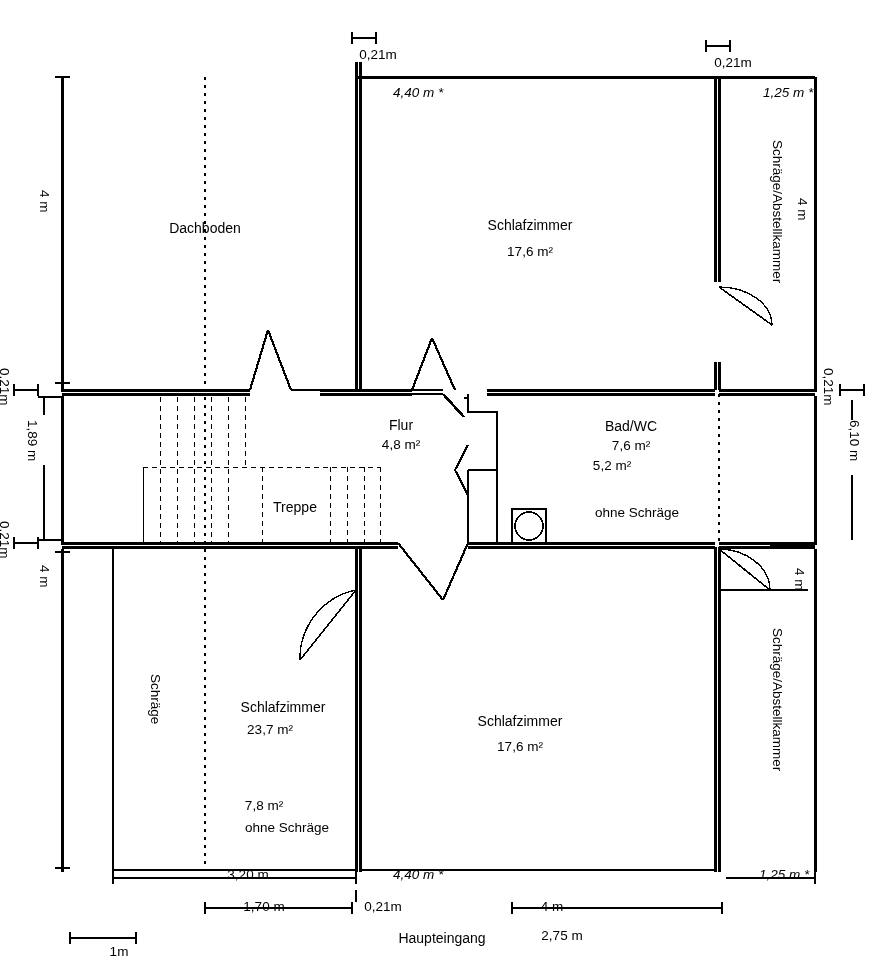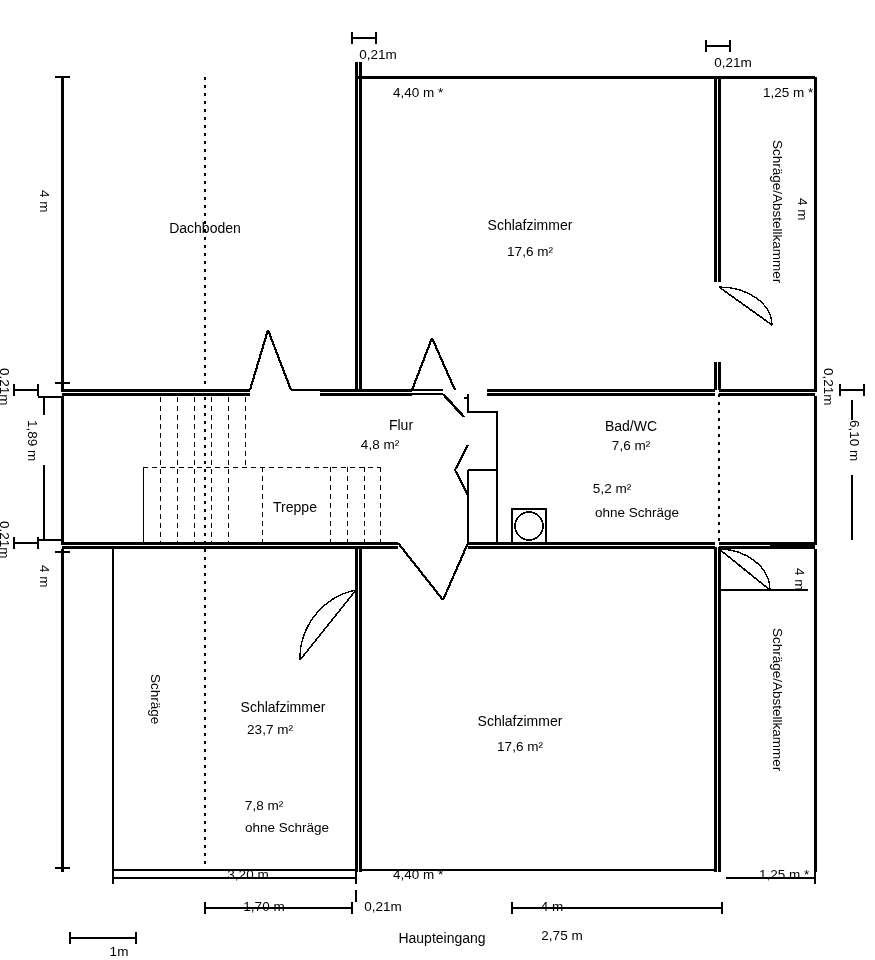--- a/index.html
+++ b/index.html
@@ -19,21 +19,21 @@
     width: 875px; height: 960px;
   }
   .lbl {
     position: absolute;
     font-size: 13.5px;
     color: #000;
     white-space: nowrap;
     line-height: 1.25;
     text-align: center;
   }
-  .lbl.left   { text-align: right; }
+  .lbl.left   { text-align: right; font-style: italic; }
   .lbl.center { transform: translateX(-50%); }
   .vert {
     position: absolute;
     font-size: 13.5px;
     white-space: nowrap;
     transform-origin: 0 0;
     transform: rotate(90deg);
   }
   .roomname { font-size: 14px; }
   .dim { font-size: 13.5px; }
@@ -209,25 +209,25 @@
     <path d="M136,932 L136,944" stroke-width="1.4"></path>
   </g>
 </svg>
 
 <div class="lbl roomname center" style="left:205px; top:220px;text-align:center;">Dachboden</div>
 
 <div class="lbl roomname center" style="left:530px; top:217px;">Schlafzimmer</div>
 <div class="lbl dim center" style="left:530px; top:244px;">17,6 m²</div>
 
 <div class="lbl roomname center" style="left:401px; top:417px;">Flur</div>
-<div class="lbl dim center" style="left:380px; top:437px;">4,8 m²</div>
+<div class="lbl dim center" style="left:401px; top:437px;">4,8 m²</div>
 
 <div class="lbl roomname center" style="left:631px; top:418px;">Bad/WC</div>
 <div class="lbl dim center" style="left:631px; top:438px;">7,6 m²</div>
-<div class="lbl dim center" style="left:612px; top:481px;">5,2 m²</div>
+<div class="lbl dim center" style="left:612px; top:458px;">5,2 m²</div>
 <div class="lbl dim center" style="left:637px; top:505px;">ohne Schräge</div>
 
 <div class="lbl roomname center" style="left:295px; top:499px;">Treppe</div>
 
 <div class="lbl roomname center" style="left:283px; top:699px;">Schlafzimmer</div>
 <div class="lbl dim center" style="left:270px; top:722px;">23,7 m²</div>
 <div class="lbl dim center" style="left:264px; top:798px;">7,8 m²</div>
 <div class="lbl dim center" style="left:287px; top:820px;">ohne Schräge</div>
 
 <div class="lbl roomname center" style="left:520px; top:713px;">Schlafzimmer</div>

